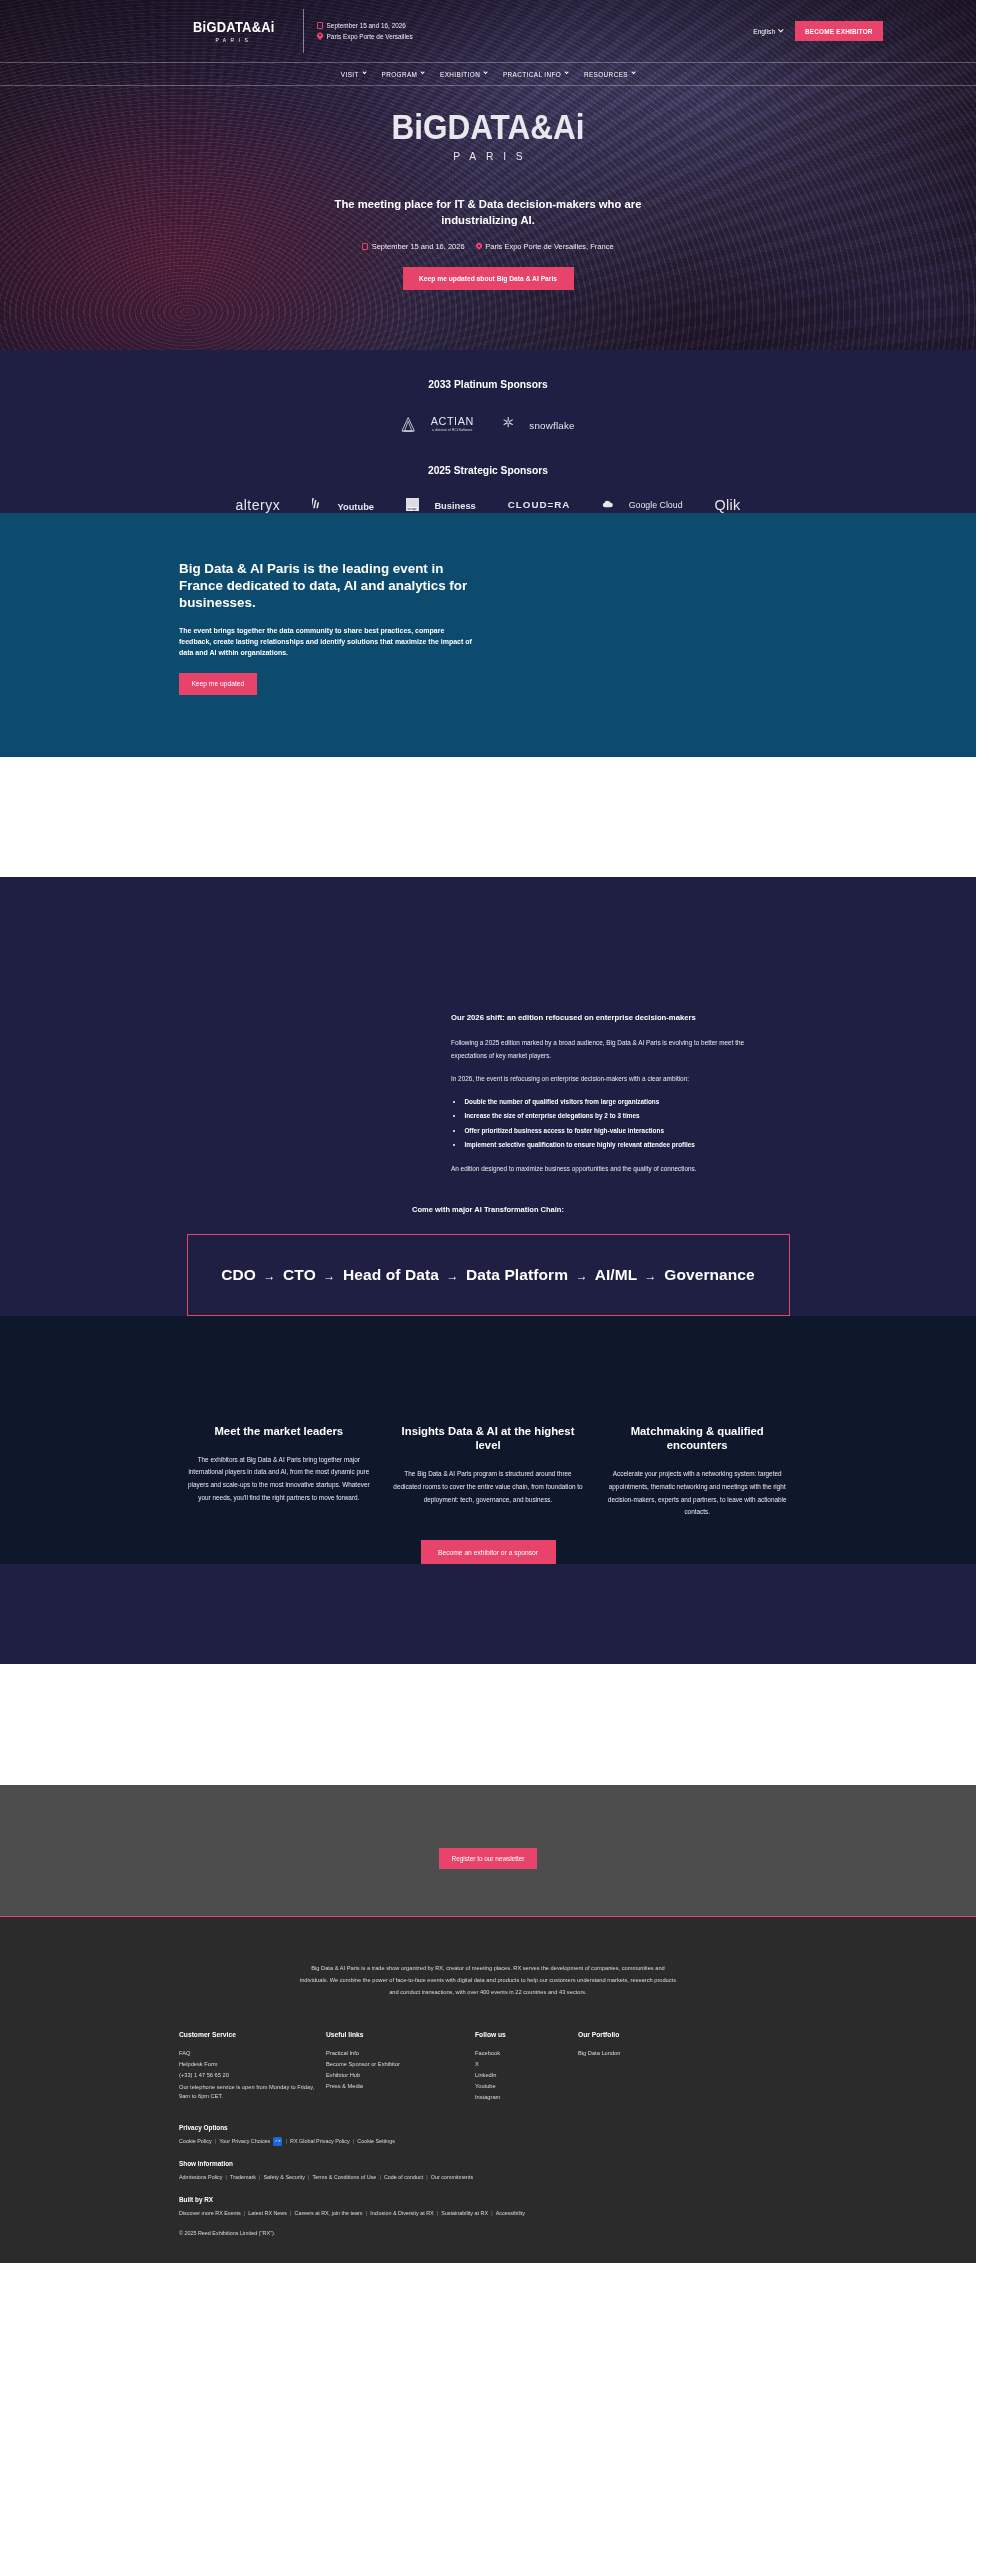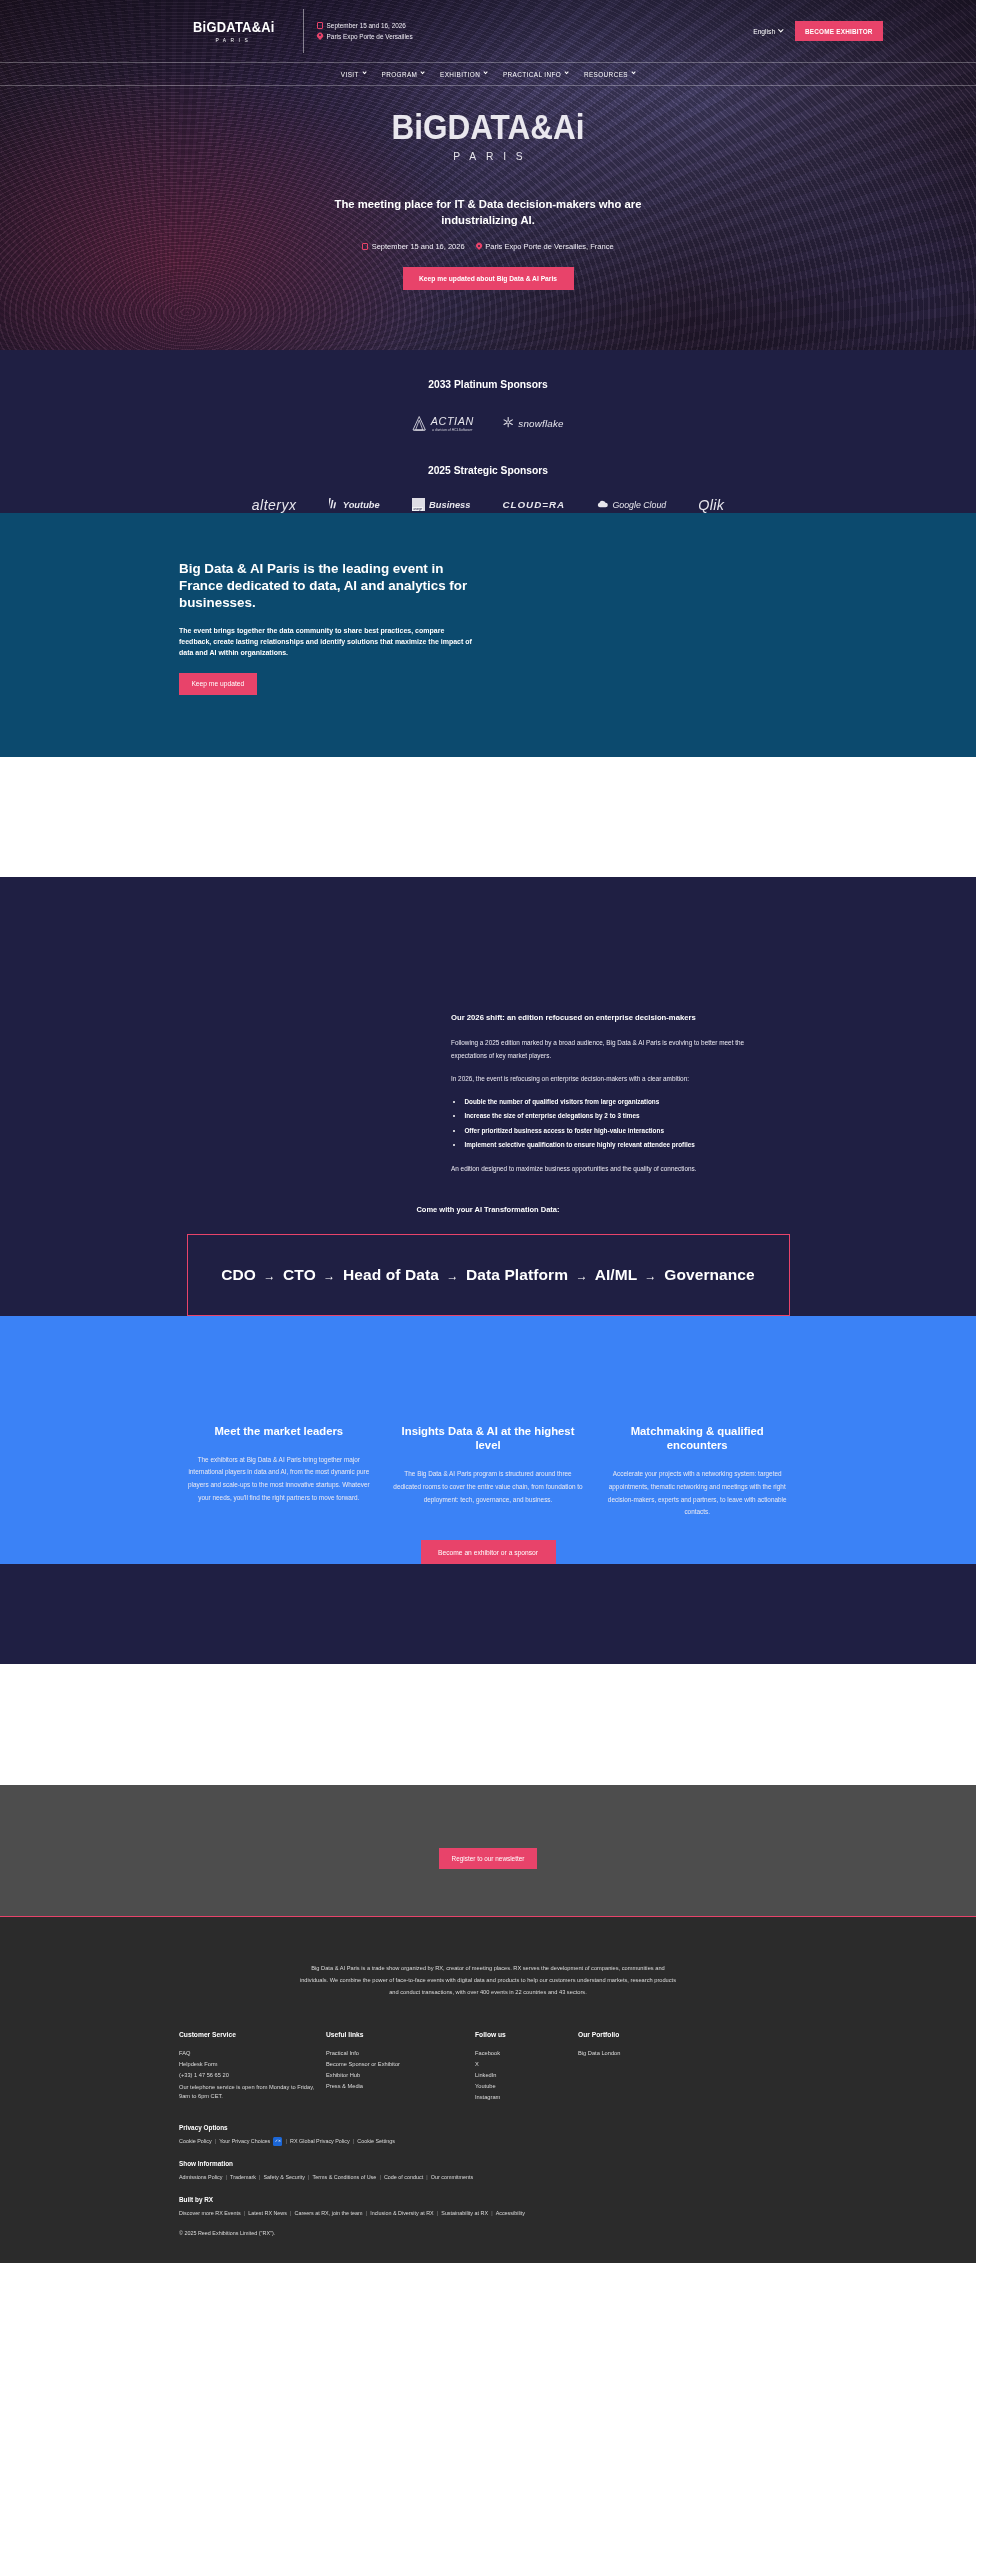--- a/index.html
+++ b/index.html
@@ -107,21 +107,21 @@
   .btn-hero{
     margin-top:15.5px; background:#e8436a; color:#fff; border:none;
     font-size:6.7px; font-weight:700; padding:8.2px 16.5px; cursor:pointer; font-family:inherit;
   }
 
   
   .sponsors{ background:#1f1f43; padding:29px 0 0; text-align:center; }
   .sp-title{ font-size:10.3px; font-weight:700; color:#fff; }
   .sp-row{ display:flex; justify-content:center; align-items:center; gap:28px; margin-top:25px; }
   .sp-row.strategic{ gap:32px; margin-top:20.6px; }
-  .logo-chip{ color:#f2f1f6; display:flex; align-items:center; gap:4px; opacity:.95;font-style:italic; }
+  .logo-chip{ color:#f2f1f6; display:flex; align-items:flex-end; gap:15px; opacity:.95; }
   .logo-actian-mark{ width:14.4px; height:15.5px; position:relative; flex:none; }
   .logo-actian-mark svg{ display:block; }
   .actian-txt{ font-size:10.8px; letter-spacing:0.6px; font-weight:400; }
   .actian-sub{ font-size:3.3px; letter-spacing:0.1px; display:block; margin-top:1px; opacity:.9; }
   .snowflake-txt{ font-size:9.8px; letter-spacing:0.2px; }
   .alteryx-txt{ font-size:14px; letter-spacing:0.5px; }
   .fivetran-txt{ font-size:9.3px; font-weight:700; }
   .business-txt{ font-size:9.3px; font-weight:700; }
   .orange-box{ width:13.4px;height:13.4px;background:#e9e8ee;position:relative;flex:none;}
   .orange-box span{position:absolute;bottom:0.5px;left:0.5px;font-size:3.1px;color:#1f1f43;background:#fff;padding:0 1px;letter-spacing:-0.1px;}
@@ -157,21 +157,21 @@
   .chain-box{
     width:603px; margin:19.6px auto 0;
     border:0.8px solid #e8436a;
     height:82px;
     display:flex; align-items:center; justify-content:center;
   }
   .chain-text{ font-size:15.5px; font-weight:700; color:#fff; letter-spacing:0.1px; }
   .chain-text .arr{ font-weight:400; font-size:12px; padding:0 3.1px; }
 
   
-  .features{ background:#3b82f6; padding:108px 0 0; }
+  .features{ background:#0f172a; padding:108px 0 0; }
   .feat-row{ width:608px; margin:0 auto; display:flex; gap:19.6px; }
   .feat-col{ flex:1; text-align:center; }
   .feat-h{ font-size:11.3px; font-weight:700; line-height:1.28; color:#fff; }
   .feat-p{ font-size:6.4px; line-height:2.0; color:#eceaf2; margin-top:15.5px; }
   .feat-cta{ text-align:center; margin-top:20.6px; }
   .btn-feat{ background:#e8436a; color:#fff; border:none; font-size:6.7px; padding:8.8px 17.5px; cursor:pointer; font-family:inherit; }
   .features-tail{ height:100px; background:#1f1f43; }
 
   
   .white-gap2{ background:#ffffff; height:121px; }
@@ -383,21 +383,21 @@
           <li>Increase the size of enterprise delegations by 2 to 3 times</li>
           <li>Offer prioritized business access to foster high-value interactions</li>
           <li>Implement selective qualification to ensure highly relevant attendee profiles</li>
         </ul>
         <p class="shift-p">An edition designed to maximize business opportunities and the quality of connections.</p>
       </div>
     </div>
   </section>
 
   <section class="chain">
-    <div class="chain-label">Come with your AI Transformation Data:</div>
+    <div class="chain-label">Come with major AI Transformation Chain:</div>
     <div class="chain-box">
       <div class="chain-text">
         <span>CDO</span>
         <span class="arr">→</span>
         <span>CTO</span>
         <span class="arr">→</span>
         <span>Head of Data</span>
         <span class="arr">→</span>
         <span>Data Platform</span>
         <span class="arr">→</span>

